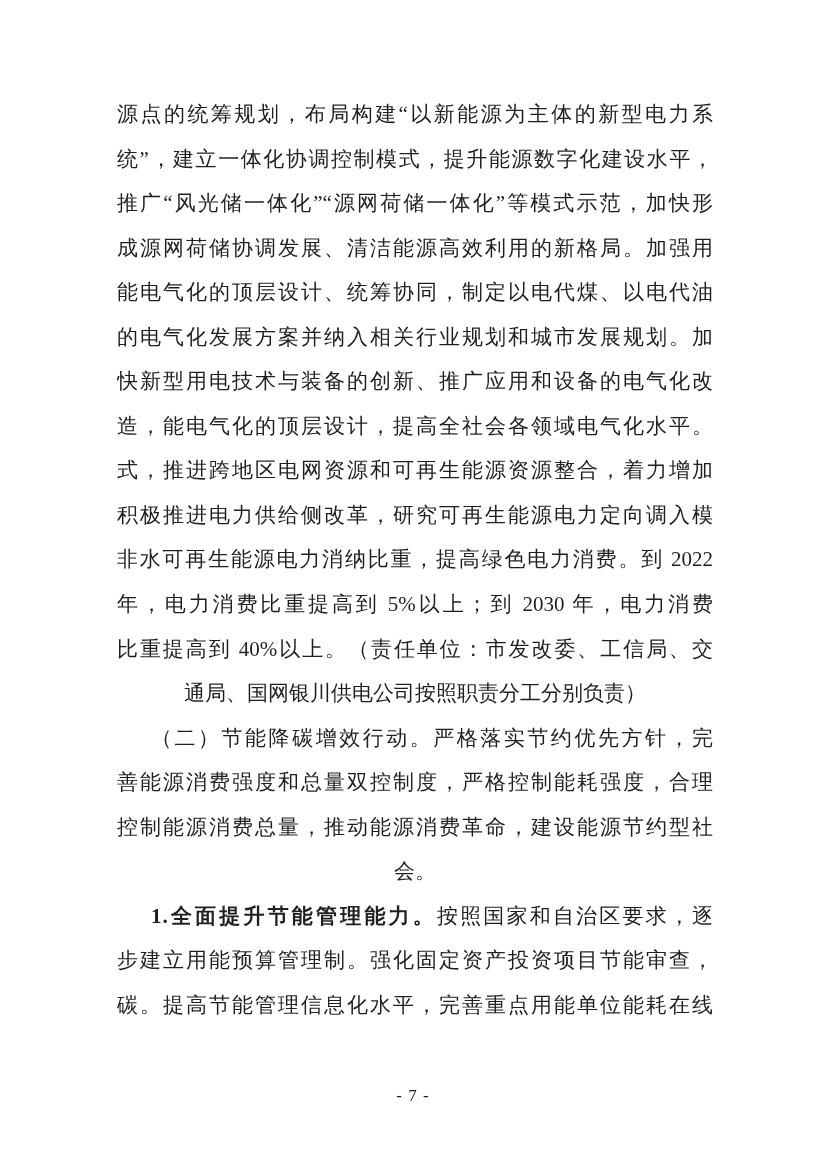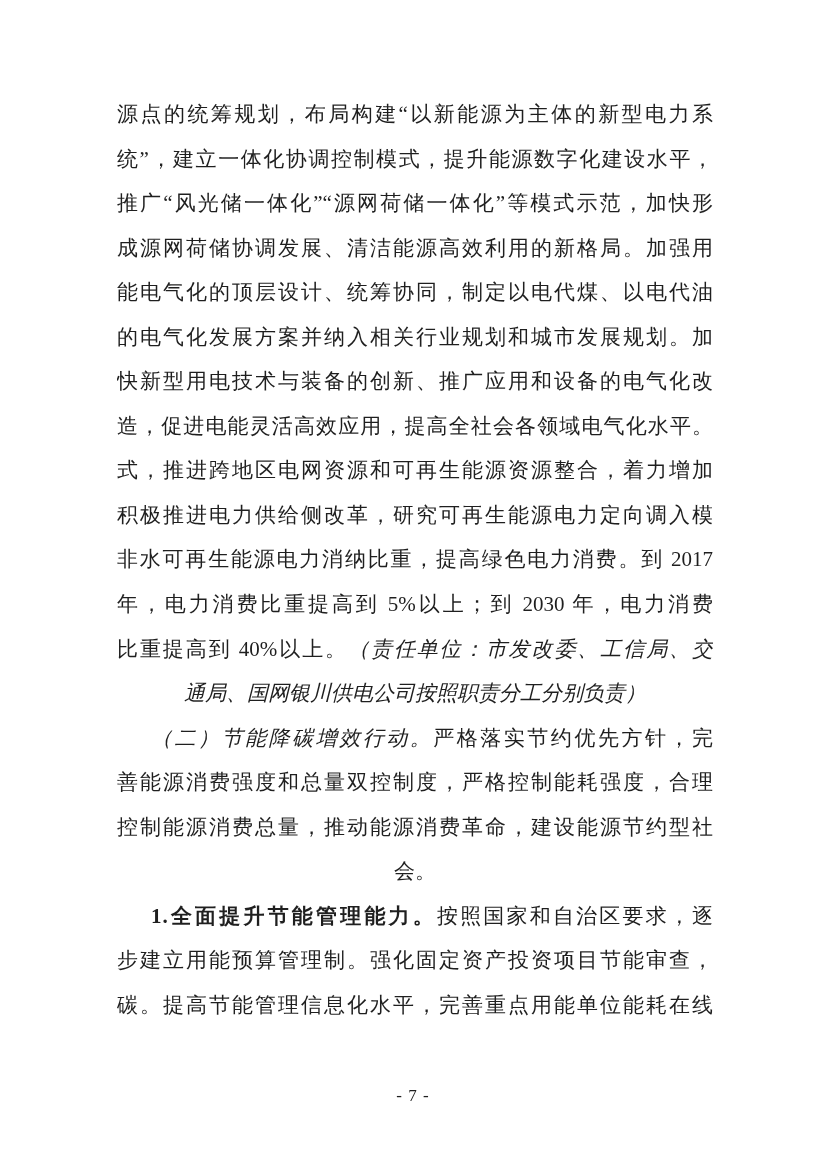--- a/index.html
+++ b/index.html
@@ -31,21 +31,21 @@
   }
   .line.j {
     text-align: justify;
     text-align-last: justify;
     text-justify: inter-character;
   }
   .line.indent {
     padding-left: 34px;
   }
   .seg-song { font-style: normal; font-weight: 400; margin-top: 25px; }
-  .seg-kai  { font-style: italic; font-weight: 400; }
+  .seg-kai  { font-weight: 400; }
   .seg-bold { font-style: normal; font-weight: 700; letter-spacing: 1px; }
   .footer {
     position: absolute;
     left: 0;
     top: 1086px;
     width: 100%;
     text-align: center;
     color: #1f1f1f;
     font-size: 17px;
     letter-spacing: 1px;
@@ -56,24 +56,24 @@
 
 <div class="page">
   <div class="doc-body">
       <div class="line j"><span class="seg-song">源点的统筹规划，布局构建“以新能源为主体的新型电力系</span></div>
       <div class="line j"><span class="seg-song">统”，建立一体化协调控制模式，提升能源数字化建设水平，</span></div>
       <div class="line j"><span class="seg-song">推广“风光储一体化”“源网荷储一体化”等模式示范，加快形</span></div>
       <div class="line j"><span class="seg-song">成源网荷储协调发展、清洁能源高效利用的新格局。加强用</span></div>
       <div class="line j"><span class="seg-song">能电气化的顶层设计、统筹协同，制定以电代煤、以电代油</span></div>
       <div class="line j"><span class="seg-song">的电气化发展方案并纳入相关行业规划和城市发展规划。加</span></div>
       <div class="line j"><span class="seg-song">快新型用电技术与装备的创新、推广应用和设备的电气化改</span></div>
-      <div class="line j"><span class="seg-song">造，促进电能灵活高效应用，提高全社会各领域电气化水平。</span></div>
+      <div class="line j"><span class="seg-song">造，能电气化的顶层设计，提高全社会各领域电气化水平。</span></div>
       <div class="line j"><span class="seg-song">式，推进跨地区电网资源和可再生能源资源整合，着力增加</span></div>
       <div class="line j"><span class="seg-song">积极推进电力供给侧改革，研究可再生能源电力定向调入模</span></div>
-      <div class="line j"><span class="seg-song">非水可再生能源电力消纳比重，提高绿色电力消费。到 2017</span></div>
+      <div class="line j"><span class="seg-song">非水可再生能源电力消纳比重，提高绿色电力消费。到 2022</span></div>
       <div class="line j"><span class="seg-song">年，电力消费比重提高到 5%以上；到 2030 年，电力消费</span></div>
       <div class="line j"><span class="seg-song">比重提高到 40%以上。</span><span class="seg-kai">（责任单位：市发改委、工信局、交</span></div>
       <div class="line"><span class="seg-kai">通局、国网银川供电公司按照职责分工分别负责）</span></div>
       <div class="line j indent"><span class="seg-kai">（二）节能降碳增效行动。</span><span class="seg-song">严格落实节约优先方针，完</span></div>
       <div class="line j"><span class="seg-song">善能源消费强度和总量双控制度，严格控制能耗强度，合理</span></div>
       <div class="line j"><span class="seg-song">控制能源消费总量，推动能源消费革命，建设能源节约型社</span></div>
       <div class="line"><span class="seg-song">会。</span></div>
       <div class="line j indent"><span class="seg-bold">1.全面提升节能管理能力。</span><span class="seg-song">按照国家和自治区要求，逐</span></div>
       <div class="line j"><span class="seg-song">步建立用能预算管理制。强化固定资产投资项目节能审查，</span></div>
       <div class="line j"><span class="seg-song">碳。提高节能管理信息化水平，完善重点用能单位能耗在线</span></div>

